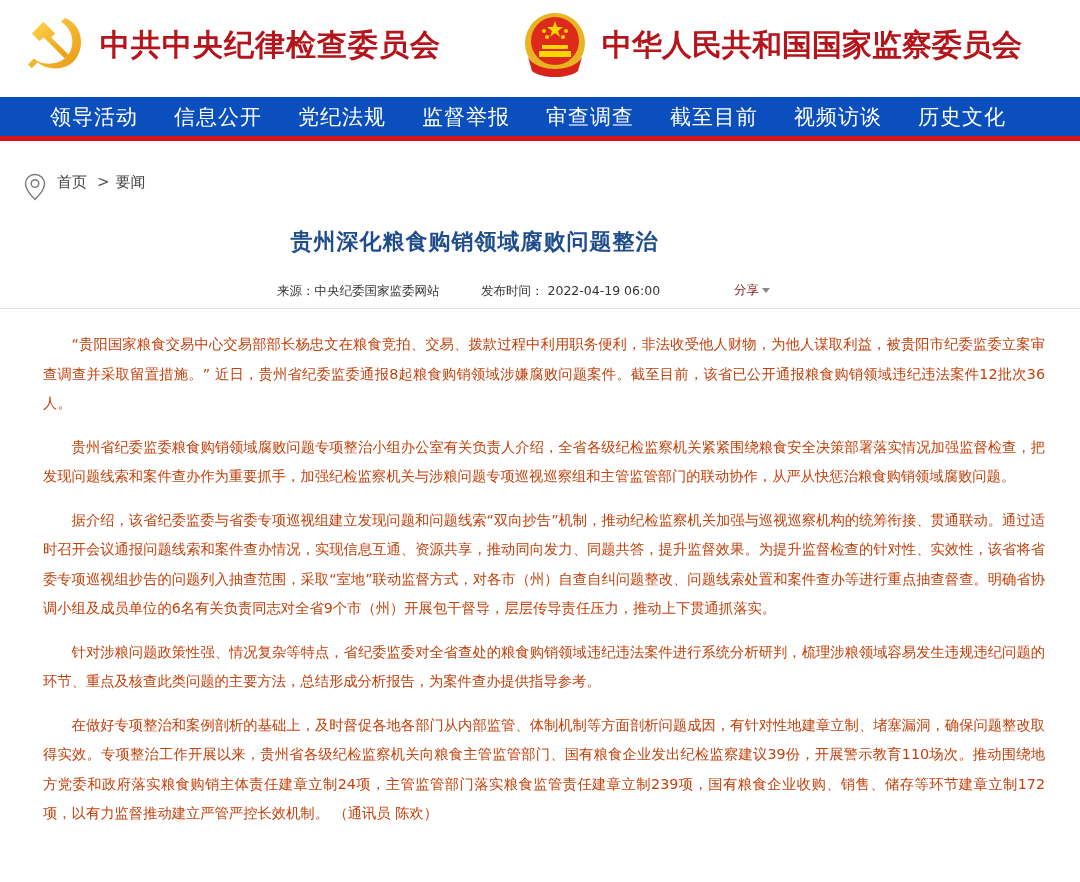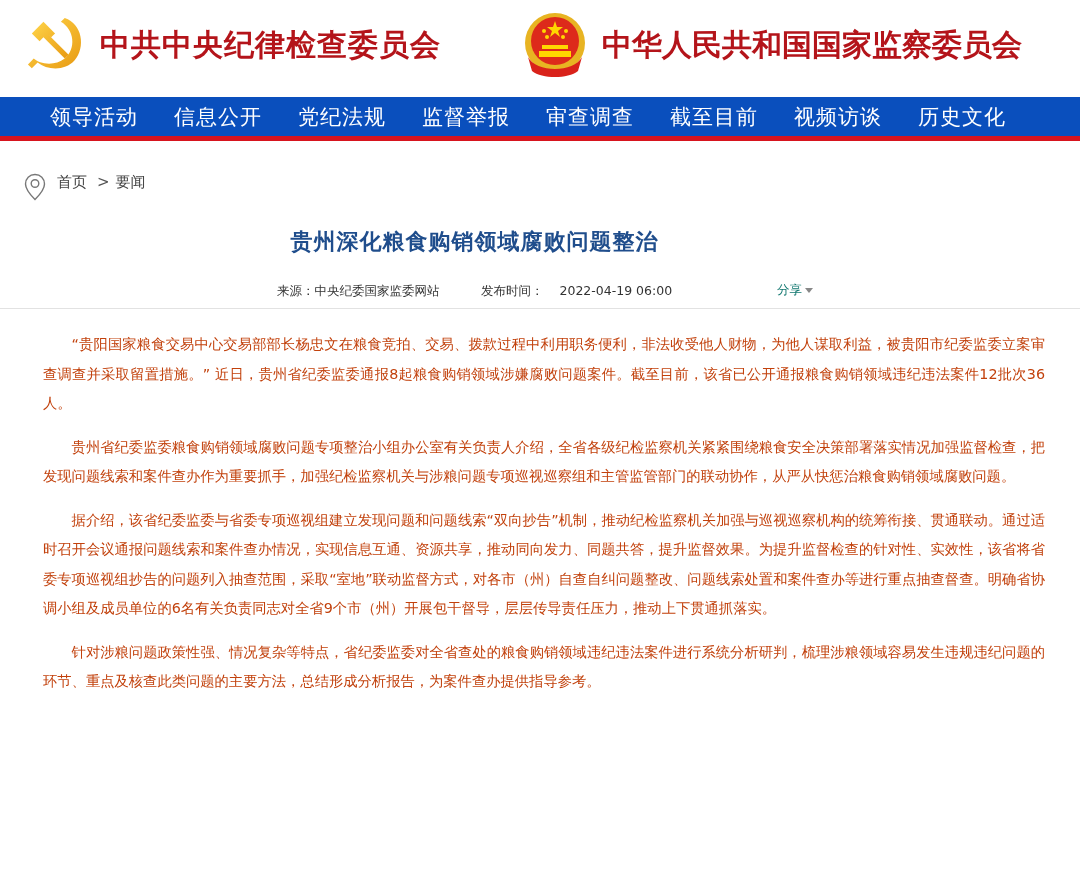--- a/index.html
+++ b/index.html
@@ -26,22 +26,22 @@
   .crumb { position: absolute; left: 24px; top: 173px; display: flex; font-size: 15px; color: #444; }
   .crumb .pin { width: 22px; height: 28px; margin-right: 11px; }
   .crumb .sep { margin: 0 6px 0 10px; color: #555; }
 
   
   .title { position: absolute; left: 0; width: 949px; top: 227px; text-align: center; font-size: 22px; font-weight: bold; color: #1f4d8c; letter-spacing: 1px; }
 
   .meta { position: absolute; top: 283px; left: 0; width: 1080px; font-size: 12.5px; color: #333; }
   .meta .src { position: absolute; left: 277px; }
   .meta .time { position: absolute; left: 481px; }
-  .meta .time .val { margin-left: 16px; text-align: right; }
-  .meta .share { position: absolute; left: 734px; top: -1px; color: #0f766e; cursor: pointer; margin-left: 43px; }
+  .meta .time .val { margin-left: 4px; text-align: right; }
+  .meta .share { position: absolute; left: 734px; top: -1px; color: #7f1d1d; cursor: pointer; }
   .meta .share .caret { display: inline-block; width: 0; height: 0; border-left: 4px solid transparent; border-right: 4px solid transparent; border-top: 5px solid #888; margin-left: 3px; vertical-align: middle; }
   .divider { position: absolute; left: 0; top: 308px; width: 1080px; height: 1px; background: #e2e2e2; }
 
   
   .article { position: absolute; left: 43px; top: 330px; width: 1002px; font-size: 14.3px; color: #c2410c; line-height: 29.5px; }
   .article p { text-indent: 2em; margin-bottom: 14px; text-align: justify; }
 </style>
 </head>
 <body>
 
@@ -110,13 +110,14 @@
     <span>分享</span><span class="caret"></span>
   </span>
 </div>
 <div class="divider"></div>
 
 <div class="article">
   <p>“贵阳国家粮食交易中心交易部部长杨忠文在粮食竞拍、交易、拨款过程中利用职务便利，非法收受他人财物，为他人谋取利益，被贵阳市纪委监委立案审查调查并采取留置措施。” 近日，贵州省纪委监委通报8起粮食购销领域涉嫌腐败问题案件。截至目前，该省已公开通报粮食购销领域违纪违法案件12批次36人。</p>
   <p>贵州省纪委监委粮食购销领域腐败问题专项整治小组办公室有关负责人介绍，全省各级纪检监察机关紧紧围绕粮食安全决策部署落实情况加强监督检查，把发现问题线索和案件查办作为重要抓手，加强纪检监察机关与涉粮问题专项巡视巡察组和主管监管部门的联动协作，从严从快惩治粮食购销领域腐败问题。</p>
   <p>据介绍，该省纪委监委与省委专项巡视组建立发现问题和问题线索“双向抄告”机制，推动纪检监察机关加强与巡视巡察机构的统筹衔接、贯通联动。通过适时召开会议通报问题线索和案件查办情况，实现信息互通、资源共享，推动同向发力、同题共答，提升监督效果。为提升监督检查的针对性、实效性，该省将省委专项巡视组抄告的问题列入抽查范围，采取“室地”联动监督方式，对各市（州）自查自纠问题整改、问题线索处置和案件查办等进行重点抽查督查。明确省协调小组及成员单位的6名有关负责同志对全省9个市（州）开展包干督导，层层传导责任压力，推动上下贯通抓落实。</p>
   <p>针对涉粮问题政策性强、情况复杂等特点，省纪委监委对全省查处的粮食购销领域违纪违法案件进行系统分析研判，梳理涉粮领域容易发生违规违纪问题的环节、重点及核查此类问题的主要方法，总结形成分析报告，为案件查办提供指导参考。</p>
+  <p>在做好专项整治和案例剖析的基础上，及时督促各地各部门从内部监管、体制机制等方面剖析问题成因，有针对性地建章立制、堵塞漏洞，确保问题整改取得实效。专项整治工作开展以来，贵州省各级纪检监察机关向粮食主管监管部门、国有粮食企业发出纪检监察建议39份，开展警示教育110场次。推动围绕地方党委和政府落实粮食购销主体责任建章立制24项，主管监管部门落实粮食监管责任建章立制239项，国有粮食企业收购、销售、储存等环节建章立制172项，以有力监督推动建立严管严控长效机制。 （通讯员 陈欢）</p>
 </div>
 
 </body></html>

